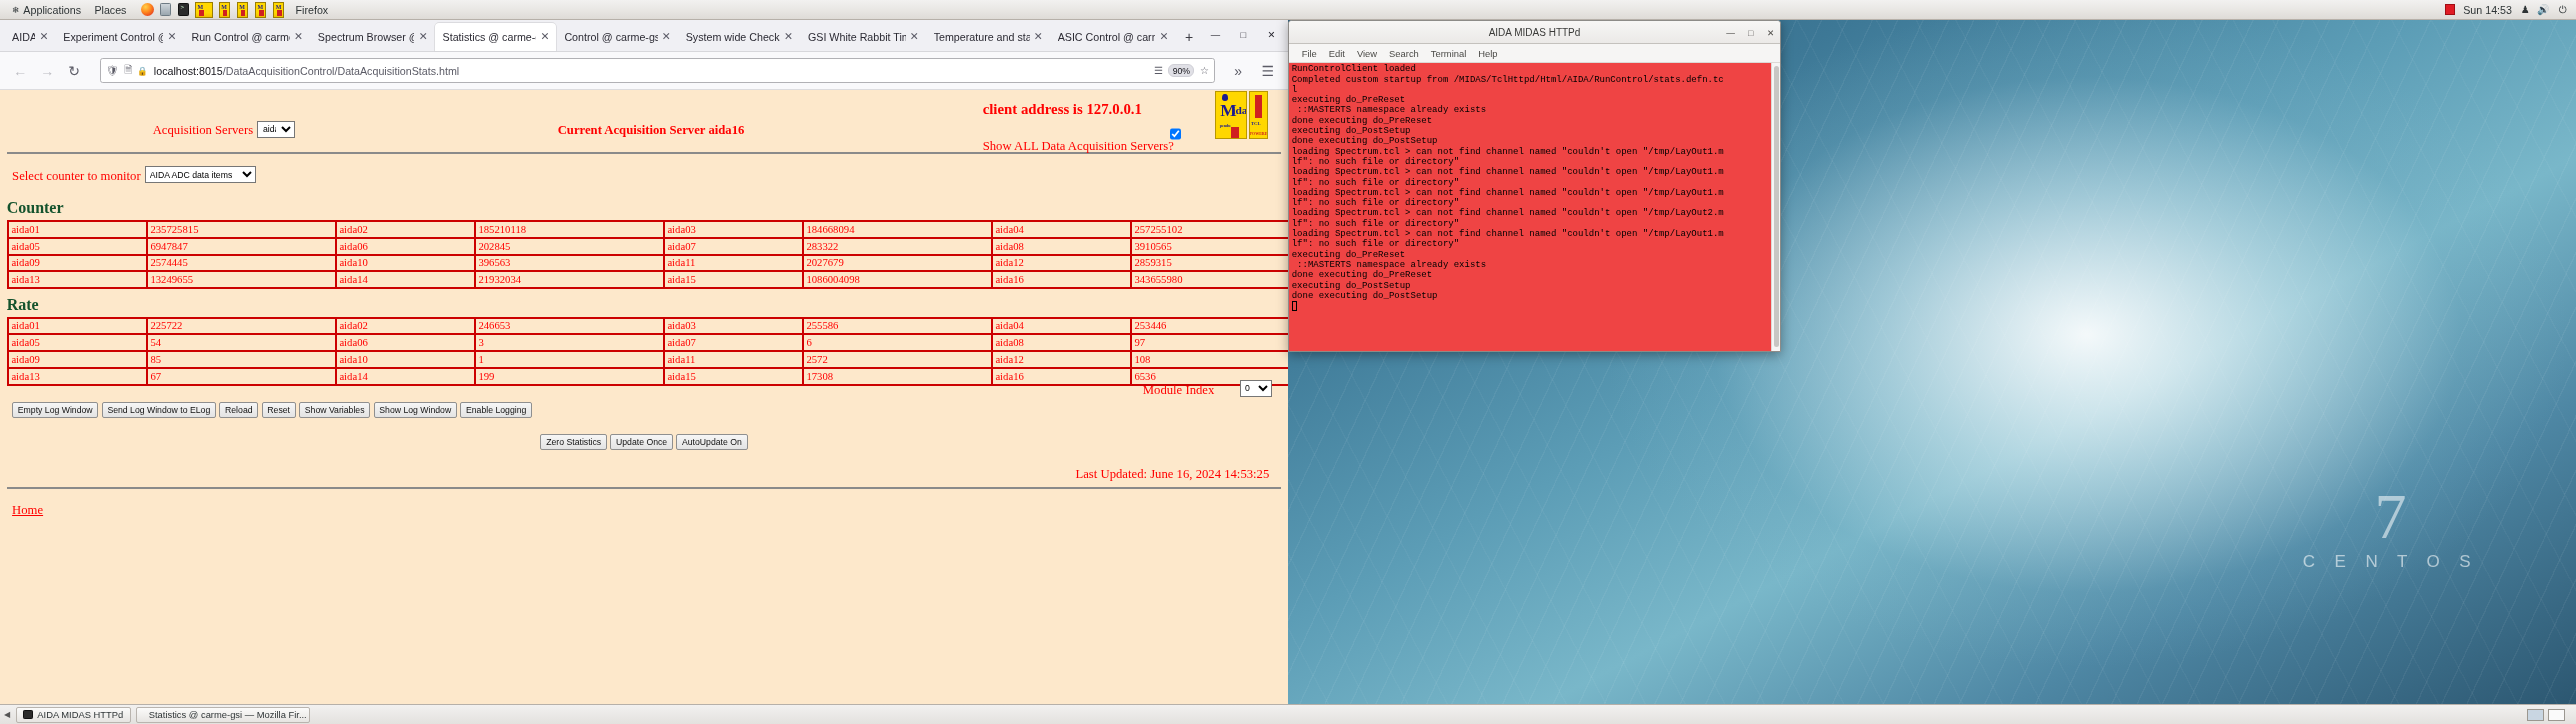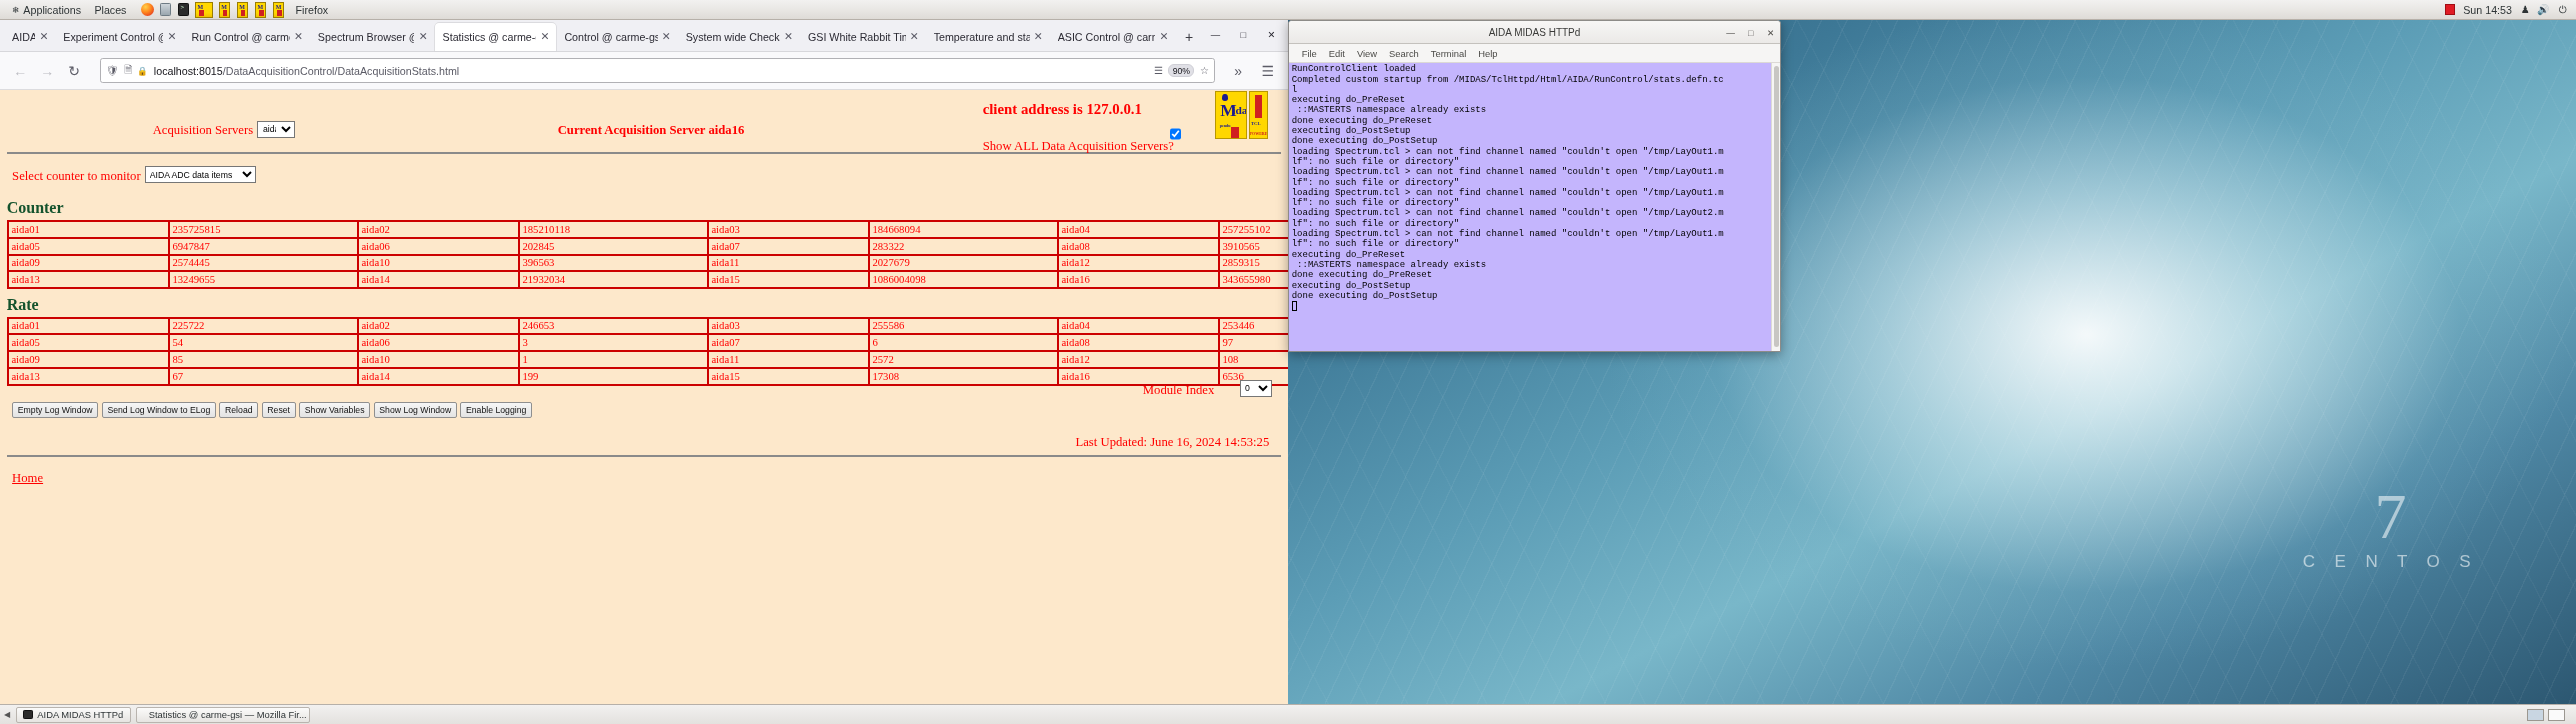--- a/index.html
+++ b/index.html
@@ -204,21 +204,21 @@
     border-collapse: collapse;
     border: 2px solid #cc0000;
     font-family: "Liberation Serif", serif;
     table-layout: fixed;
   }
   table.stats td {
     border: 2px solid #cc0000;
     color: #ff0000; font-size: 10.7px;
     padding: 0.7px 2.7px; height: 14.8px; line-height: 13.4px;
   }
-  td.namecell { width: 161px; }
+  td.namecell { width: 139px; }
   td.valcell  { width: 189px; padding-left: 31px; }
 
   #log-buttons { margin: 16px 0 0 5.4px; display: flex; gap: 3.4px; }
   .btn {
     font-family: "Liberation Sans", sans-serif; font-size: 8.7px;
     background: linear-gradient(to bottom,#f6f6f6,#e3e3e3);
     border: 0.7px solid #8f8f8f; border-radius: 2px;
     padding: 2px 4.7px; color:#111; line-height: 10px;
     white-space: nowrap;
   }
@@ -259,21 +259,21 @@
   #term-winbtns { position:absolute; right: 4px; top: 0; height: 23px; display:flex; align-items:center; gap: 9.4px; }
   .tbtn { width: 10.7px; height: 10.7px; display:flex;align-items:center;justify-content:center;
           font-size: 8.7px; color:#53514e; }
   #term-menubar {
     height: 19px; flex: 0 0 auto; background:#f6f5f4;
     display:flex; align-items:center; gap: 0; padding-left: 6.7px;
     border-bottom: 0.7px solid #dcd9d5;
   }
   .tmenu { font-size: 9.4px; color:#4b4a47; padding: 1.3px 6px; font-family:"Liberation Sans",sans-serif; }
   #term-body {
-    flex: 1 1 auto; background: #c4b5fd; position: relative;
+    flex: 1 1 auto; background: #ef4444; position: relative;
     overflow: hidden; display: flex;
   }
   #term-text {
     flex: 1 1 auto;
     font-family: "Liberation Mono", monospace;
     font-size: 9px; line-height: 10.3px;
     color: #000; white-space: pre;
     padding: 1.3px 0 0 2.7px;
     overflow: hidden;
   }
@@ -614,20 +614,25 @@
         <button class="btn">Enable Logging</button>
       </div>
 
       <div id="module-index-row">
         <div id="module-index-label">Module Index</div>
         <select id="module-index-select">
           <option>0</option>
         </select>
       </div>
 
+      <div id="stat-buttons">
+        <button class="btn">Zero Statistics</button>
+        <button class="btn">Update Once</button>
+        <button class="btn">AutoUpdate On</button>
+      </div>
 
       <div id="last-updated">Last Updated: June 16, 2024 14:53:25</div>
       <hr id="hr2">
       <a id="home-link" href="#">Home</a>
 
     </div>
   </div>
 </div>
 
 <div id="terminal-window">

